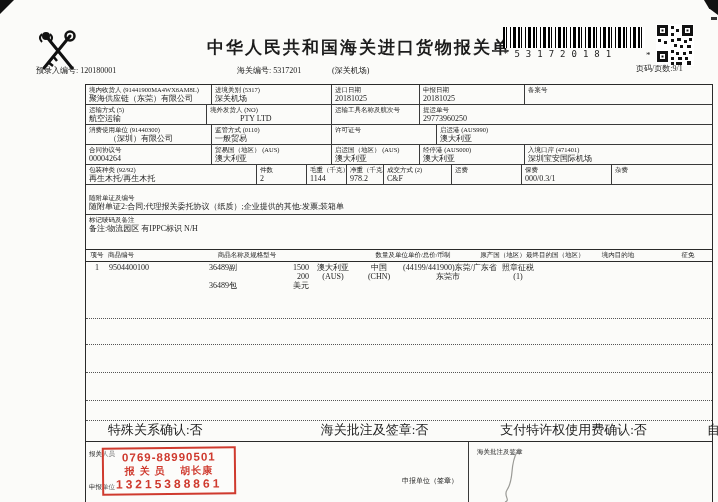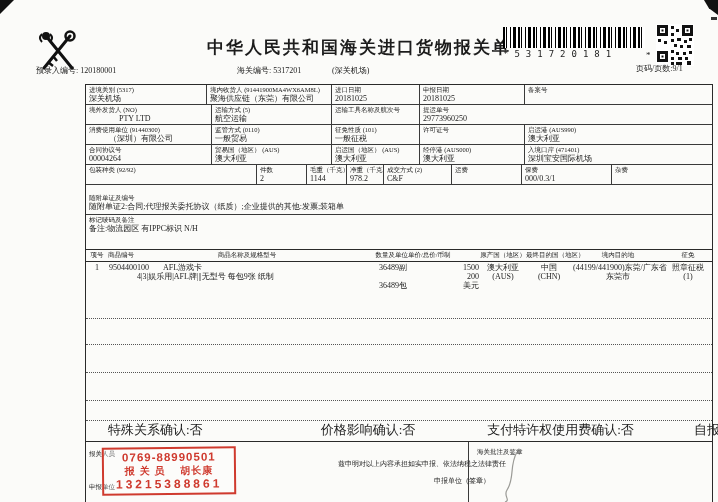--- a/index.html
+++ b/index.html
@@ -81,21 +81,21 @@
   .f-right{position:relative;flex:1;border-left:1px solid #3a3a3a;}
   .f-lbl{position:absolute;font-size:6.5px;white-space:nowrap;}
   .stamp{position:absolute;left:16px;top:5px;width:124px;padding:2px 3px;
     border:2px solid #cf3a2e;color:#cf3a2e;text-align:center;transform:rotate(-0.6deg);
     font-family:"Liberation Sans","DejaVu Sans",sans-serif;font-weight:bold;background:rgba(255,255,255,.25);}
   .stamp .s1{font-size:11.5px;letter-spacing:1px;line-height:13px;white-space:nowrap;}
   .stamp .s2{font-size:10px;letter-spacing:1px;line-height:13px;white-space:nowrap;}
   .stamp .s3{font-size:12px;letter-spacing:3px;line-height:14px;white-space:nowrap;}
   .decl{position:absolute;left:208px;top:17px;width:256px;text-align:center;
     font-size:7px;white-space:nowrap;}
-  .decl-unit{position:absolute;left:316px;top:34px;font-size:7px;white-space:nowrap;margin-left:32px;}
+  .decl-unit{position:absolute;left:316px;top:34px;font-size:7px;white-space:nowrap;}
   .sig{position:absolute;left:18px;top:8px;}
 </style>
 </head>
 <body>
 
 <div class="corner-tl"></div>
 <div class="corner-tr"></div>
 <div class="corner-tr2"></div>
 
 <div class="emblem">
@@ -164,74 +164,70 @@
 </div>
 
 <div class="meta m-pre"><span>预录入编号:</span> <span>120180001</span></div>
 <div class="meta m-cus"><span>海关编号:</span> <span>5317201</span></div>
 <div class="meta m-note">(深关机场)</div>
 <div class="meta m-page"><span>页码/页数:</span><span>9/1</span></div>
 
 <div class="form">
 
   <div class="row h19">
+    <div class="cell c1">
+      <div class="lbl">境内收货人 (91441900MA4WX6AM8L)</div>
+      <div class="val">聚海供应链（东莞）有限公司</div>
+    </div>
     <div class="cell c2">
       <div class="lbl">进境关别 (5317)</div>
       <div class="val">深关机场</div>
     </div>
-    <div class="cell c1">
-      <div class="lbl">境内收货人 (91441900MA4WX6AM8L)</div>
-      <div class="val">聚海供应链（东莞）有限公司</div>
-    </div>
     <div class="cell c3">
       <div class="lbl">进口日期</div>
       <div class="val">20181025</div>
     </div>
     <div class="cell c4">
       <div class="lbl">申报日期</div>
       <div class="val">20181025</div>
     </div>
     <div class="cell c5">
       <div class="lbl">备案号</div>
       <div class="val"></div>
     </div>
   </div>
 
   <div class="row h19">
+    <div class="cell c2">
+      <div class="lbl">运输方式 (5)</div>
+      <div class="val">航空运输</div>
+    </div>
     <div class="cell c1">
       <div class="lbl">境外发货人 (NO)</div>
       <div class="val p30">PTY LTD</div>
     </div>
-    <div class="cell c2">
-      <div class="lbl">运输方式 (5)</div>
-      <div class="val">航空运输</div>
-    </div>
     <div class="cell c3">
       <div class="lbl">运输工具名称及航次号</div>
       <div class="val"></div>
     </div>
     <div class="cell c4">
       <div class="lbl">提运单号</div>
       <div class="val">29773960250</div>
     </div>
   </div>
 
   <div class="row h19">
     <div class="cell c1">
       <div class="lbl">消费使用单位 (91440300)</div>
       <div class="val p20">（深圳）有限公司</div>
     </div>
     <div class="cell c2">
       <div class="lbl">监管方式 (0110)</div>
       <div class="val">一般贸易</div>
     </div>
-    <div class="cell c3">
-      <div class="lbl">征免性质 (101)</div>
-      <div class="val">一般征税</div>
-    </div>
     <div class="cell c4">
       <div class="lbl">许可证号</div>
       <div class="val"></div>
     </div>
     <div class="cell c5">
       <div class="lbl">启运港 (AUS990)</div>
       <div class="val">澳大利亚</div>
     </div>
   </div>
 
@@ -254,20 +250,21 @@
     </div>
     <div class="cell c5">
       <div class="lbl">入境口岸 (471401)</div>
       <div class="val">深圳宝安国际机场</div>
     </div>
   </div>
 
   <div class="row h19">
     <div class="cell k1">
       <div class="lbl">包装种类 (92/92)</div>
+      <div class="val">再生木托/再生木托</div>
     </div>
     <div class="cell k2">
       <div class="lbl">件数</div>
       <div class="val">2</div>
     </div>
     <div class="cell k3">
       <div class="lbl">毛重（千克）</div>
       <div class="val">1144</div>
     </div>
     <div class="cell k4">
@@ -311,24 +308,20 @@
     <div class="ih i6">原产国（地区）</div>
     <div class="ih i7">最终目的国（地区）</div>
     <div class="ih i8">境内目的地</div>
     <div class="ih i9">征免</div>
   </div>
 
   <div class="items-body">
     <div class="item">
       <div class="icol i1">1</div>
       <div class="icol i2">9504400100</div>
-      <div class="icol i3">
-        <span class="iline">AFL游戏卡</span>
-        <span class="iline spec">4|3|娱乐用|AFL牌|||无型号 每包9张 纸制</span>
-      </div>
       <div class="icol i4">
         <span class="iline">36489副</span>
         <span class="iline gap"></span>
         <span class="iline">36489包</span>
       </div>
       <div class="icol i5">
         <span class="iline">1500</span>
         <span class="iline">200</span>
         <span class="iline">美元</span>
       </div>
@@ -350,35 +343,34 @@
       </div>
     </div>
     <div class="dotline" style="top:56px;"></div>
     <div class="dotline" style="top:82px;"></div>
     <div class="dotline" style="top:110px;"></div>
     <div class="dotline" style="top:138px;"></div>
   </div>
 
   <div class="confirm">
     <span class="cf1">特殊关系确认:否</span>
-    <span class="cf2">价格影响确认:否</span>
+    <span class="cf2">海关批注及签章:否</span>
     <span class="cf3">支付特许权使用费确认:否</span>
     <span class="cf4">自报自缴:否</span>
   </div>
 
   <div class="footer">
     <div class="f-left">
       <div class="f-lbl" style="left:3px;top:8px;">报关人员</div>
       <div class="f-lbl" style="left:3px;top:41px;">申报单位</div>
       <div class="stamp">
         <div class="s1">0769-88990501</div>
         <div class="s2">报 关 员　 胡长康</div>
         <div class="s3">13215388861</div>
       </div>
-      <div class="decl">兹申明对以上内容承担如实申报、依法纳税之法律责任</div>
       <div class="decl-unit">申报单位（签章）</div>
     </div>
     <div class="f-right">
       <div class="f-lbl" style="left:8px;top:6px;">海关批注及签章</div>
       <div class="sig">
         <svg width="60" height="54" viewBox="0 0 60 54">
           <path d="M30 2 C22 16, 28 28, 20 40 C16 46, 24 50, 18 52" stroke="#9a9a96" stroke-width="1.2" fill="none"></path>
         </svg>
       </div>
     </div>

